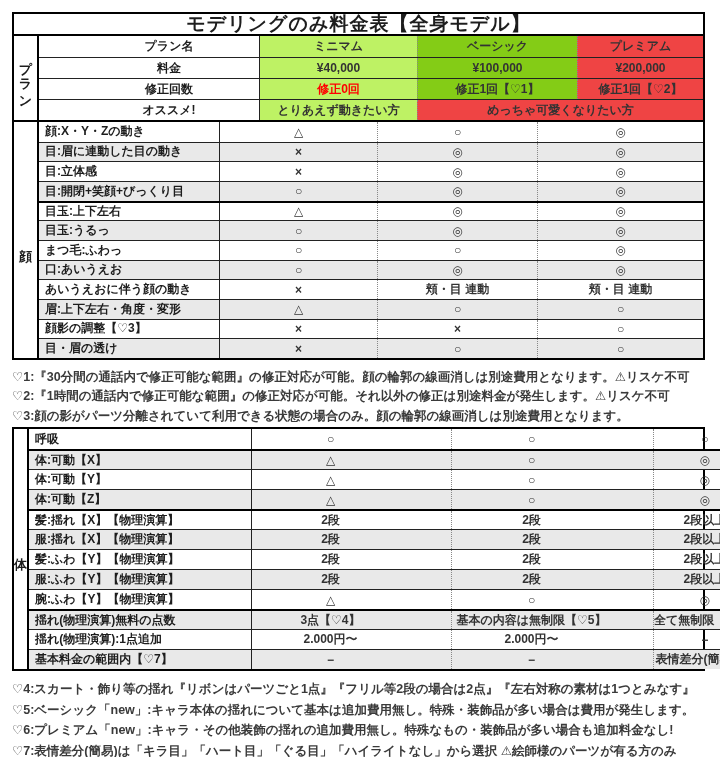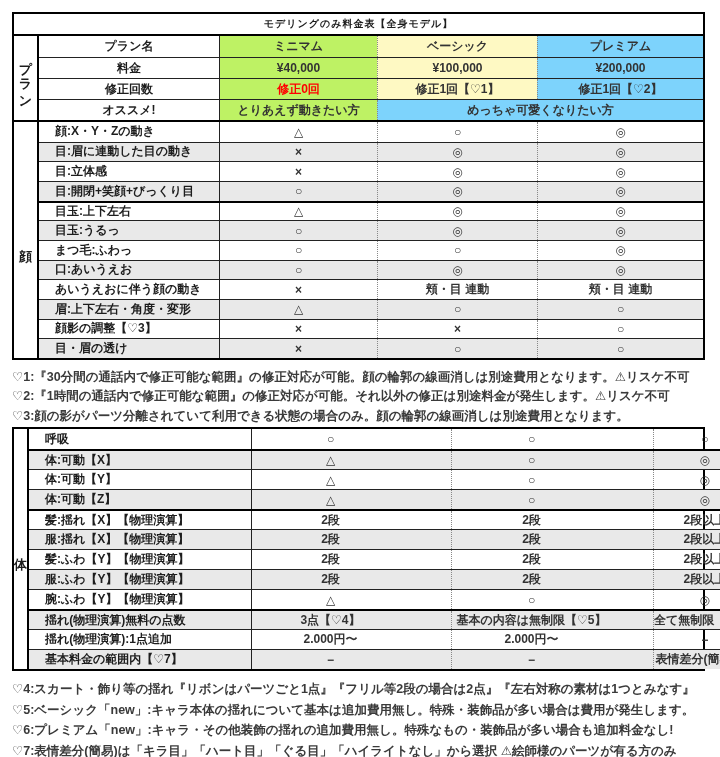--- a/index.html
+++ b/index.html
@@ -21,21 +21,21 @@
     margin-left: 12px;
     border: 2px solid #000;
     background: #fff;
   }
   .title-row {
     height: 22px;
     border-bottom: 2px solid #000;
     display: flex;
     align-items: center;
     justify-content: center;
-    font-size: 10px;
+    font-size: 19px;
     font-weight: bold;
     letter-spacing: 1px;
   }
   .section { display: flex; }
   .section.divided { border-top: 2px solid #000; }
   .vlabel {
     width: 25px;
     border-right: 2px solid #000;
     display: flex;
     align-items: center;
@@ -47,28 +47,28 @@
   .vlabel .vtext {
     writing-mode: vertical-rl;
     text-orientation: upright;
     letter-spacing: 3px;
     line-height: 1;
   }
   .rows { flex: 1; display: flex; flex-direction: column; }
   .row { display: flex; }
   .row + .row { border-top: 1px solid #222; }
   .row.thick { border-top: 2px solid #000; }
-  .hdr .row { height: 21px; }
+  .hdr .row { height: 21px; padding-left: 40px; }
   .face .row { height: 19.67px; }
   .bodysec .row { height: 20px; gap: 42px; }
   .label {
     width: 180px;
     display: flex;
     align-items: center;
-    padding-left: 16px;
+    padding-left: 6px;
     font-size: 12px;
     font-weight: 600;
     white-space: nowrap;
     overflow: hidden;
   }
   .hdr .label { justify-content: center; padding-left: 0; }
   .cell {
     display: flex;
     align-items: center;
     justify-content: center;
@@ -76,22 +76,22 @@
     font-weight: 600;
     color: #333;
     white-space: nowrap;
     overflow: hidden;
   }
   .c1 { width: 158px; border-left: 1px solid #222; }
   .c2 { width: 160px; border-left: 1px dotted #888; }
   .c3 { flex: 1; border-left: 1px dotted #888; }
   .striped .row:nth-child(even) { background: #E9E9E9; }
   .bg-min { background: #bef264; }
-  .bg-bas { background: #fef9c3; }
-  .bg-pre { background: #7dd3fc; }
+  .bg-bas { background: #84cc16; }
+  .bg-pre { background: #ef4444; }
   .red { color: #FF0000; }
   .notes {
     margin: 8px 0 0 12px;
     font-size: 12.5px;
     font-weight: 600;
     color: #3a3a3a;
     line-height: 19.5px;
     white-space: nowrap;
   }
   .notes.mid { margin-bottom: 1px; }

